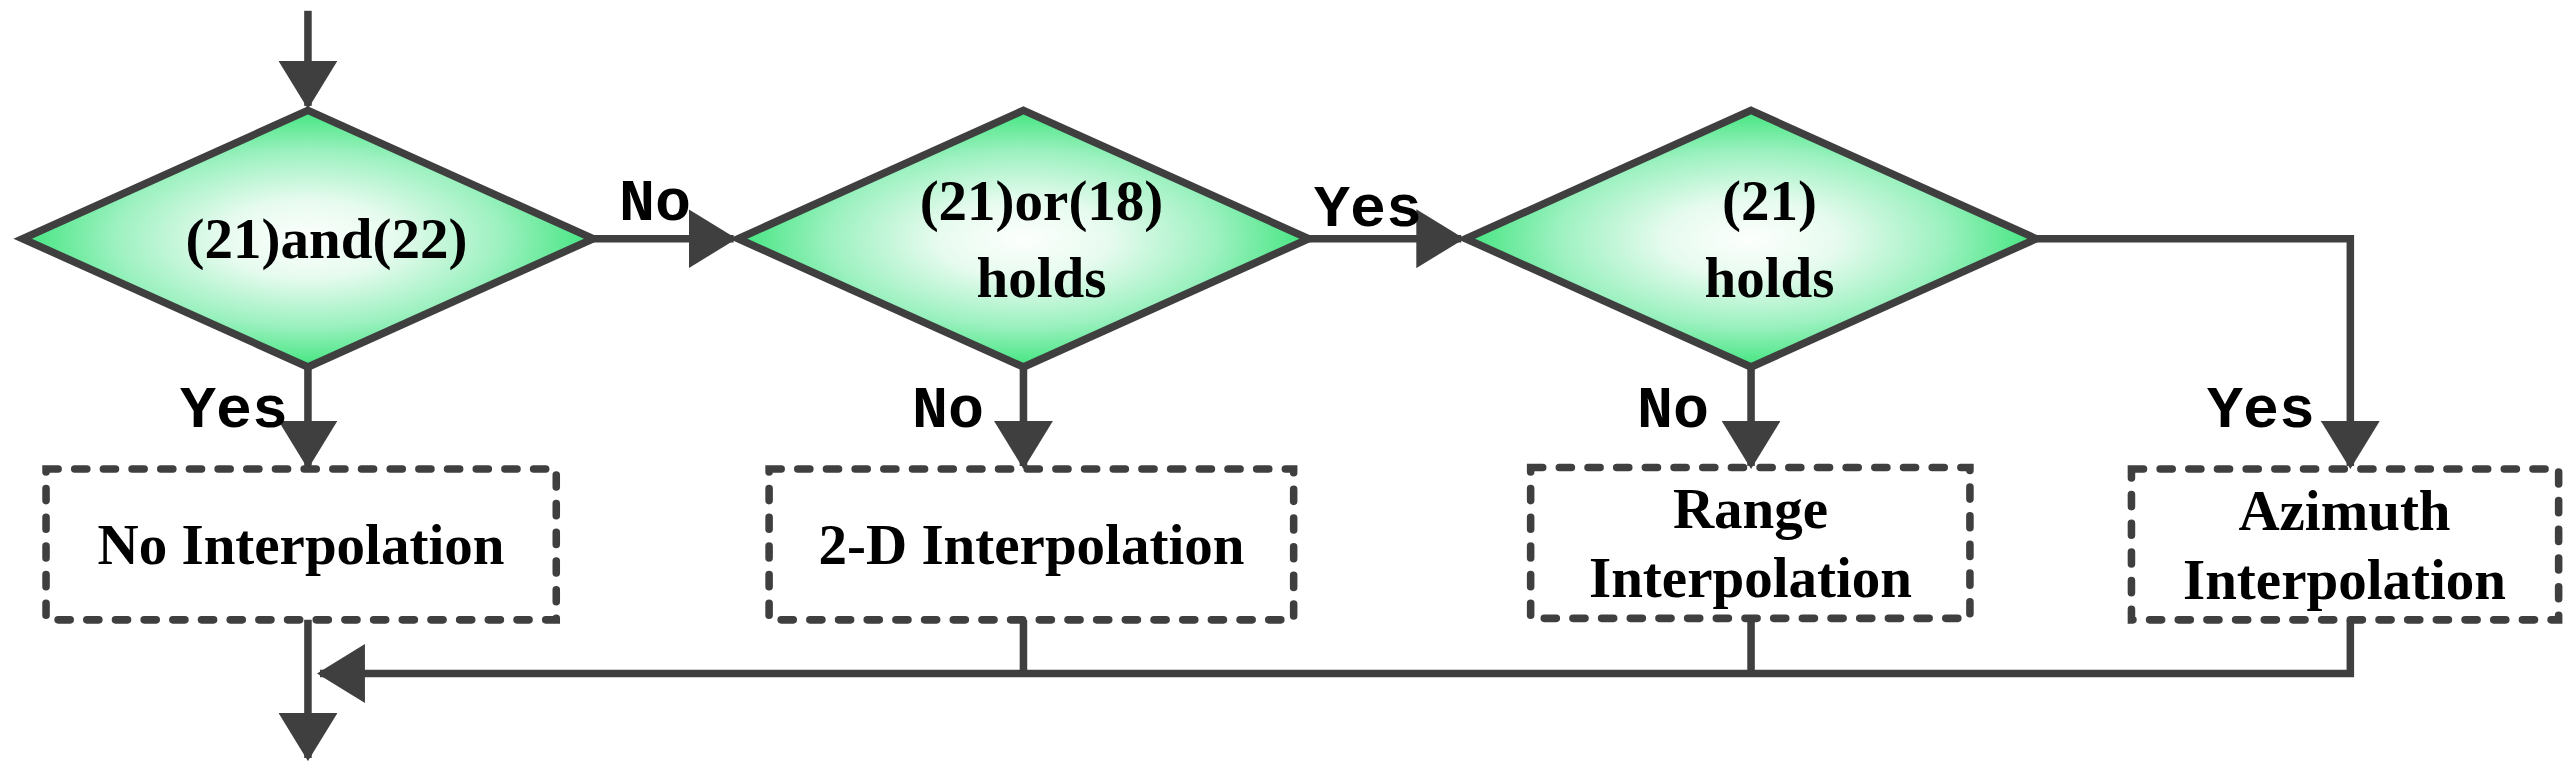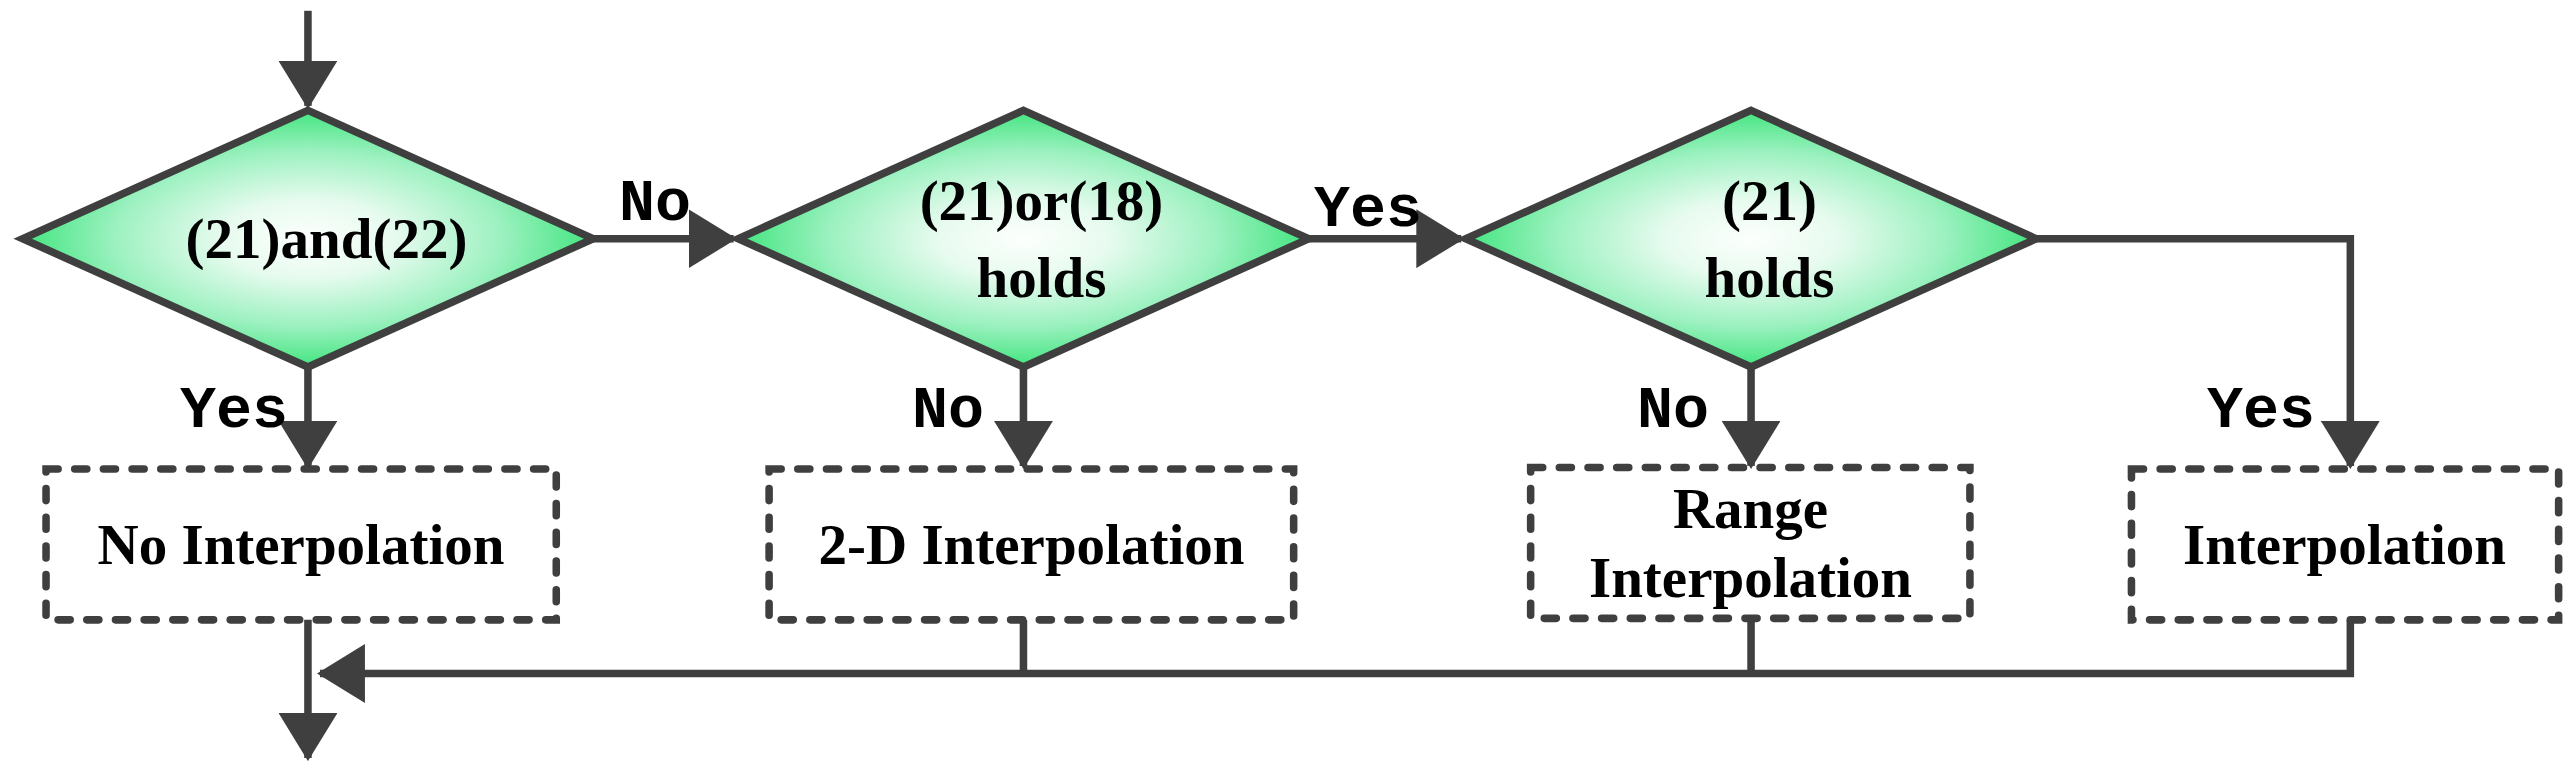--- a/index.html
+++ b/index.html
@@ -111,20 +111,21 @@
   </div>
   <div class="label rlabel" style="left:769px; top:469px; width:525px; height:151px;">
     <div class="line">2-D Interpolation</div>
 
   </div>
   <div class="label rlabel" style="left:1531px; top:467px; width:439px; height:151px;text-align:center;">
     <div class="line">Range</div>
     <div class="line">Interpolation</div>
   </div>
   <div class="label rlabel" style="left:2131px; top:469px; width:427px; height:151px;">
+    <div class="line">Azimuth</div>
     <div class="line">Interpolation</div>
   </div>
 
   <div class="elabel" style="left:655px; top:204px;">No</div>
   <div class="elabel" style="left:234px; top:411px;">Yes</div>
   <div class="elabel" style="left:1368px; top:210px;">Yes</div>
   <div class="elabel" style="left:948px; top:411px;">No</div>
   <div class="elabel" style="left:1673px; top:411px;">No</div>
   <div class="elabel" style="left:2261px; top:411px;">Yes</div>
 

